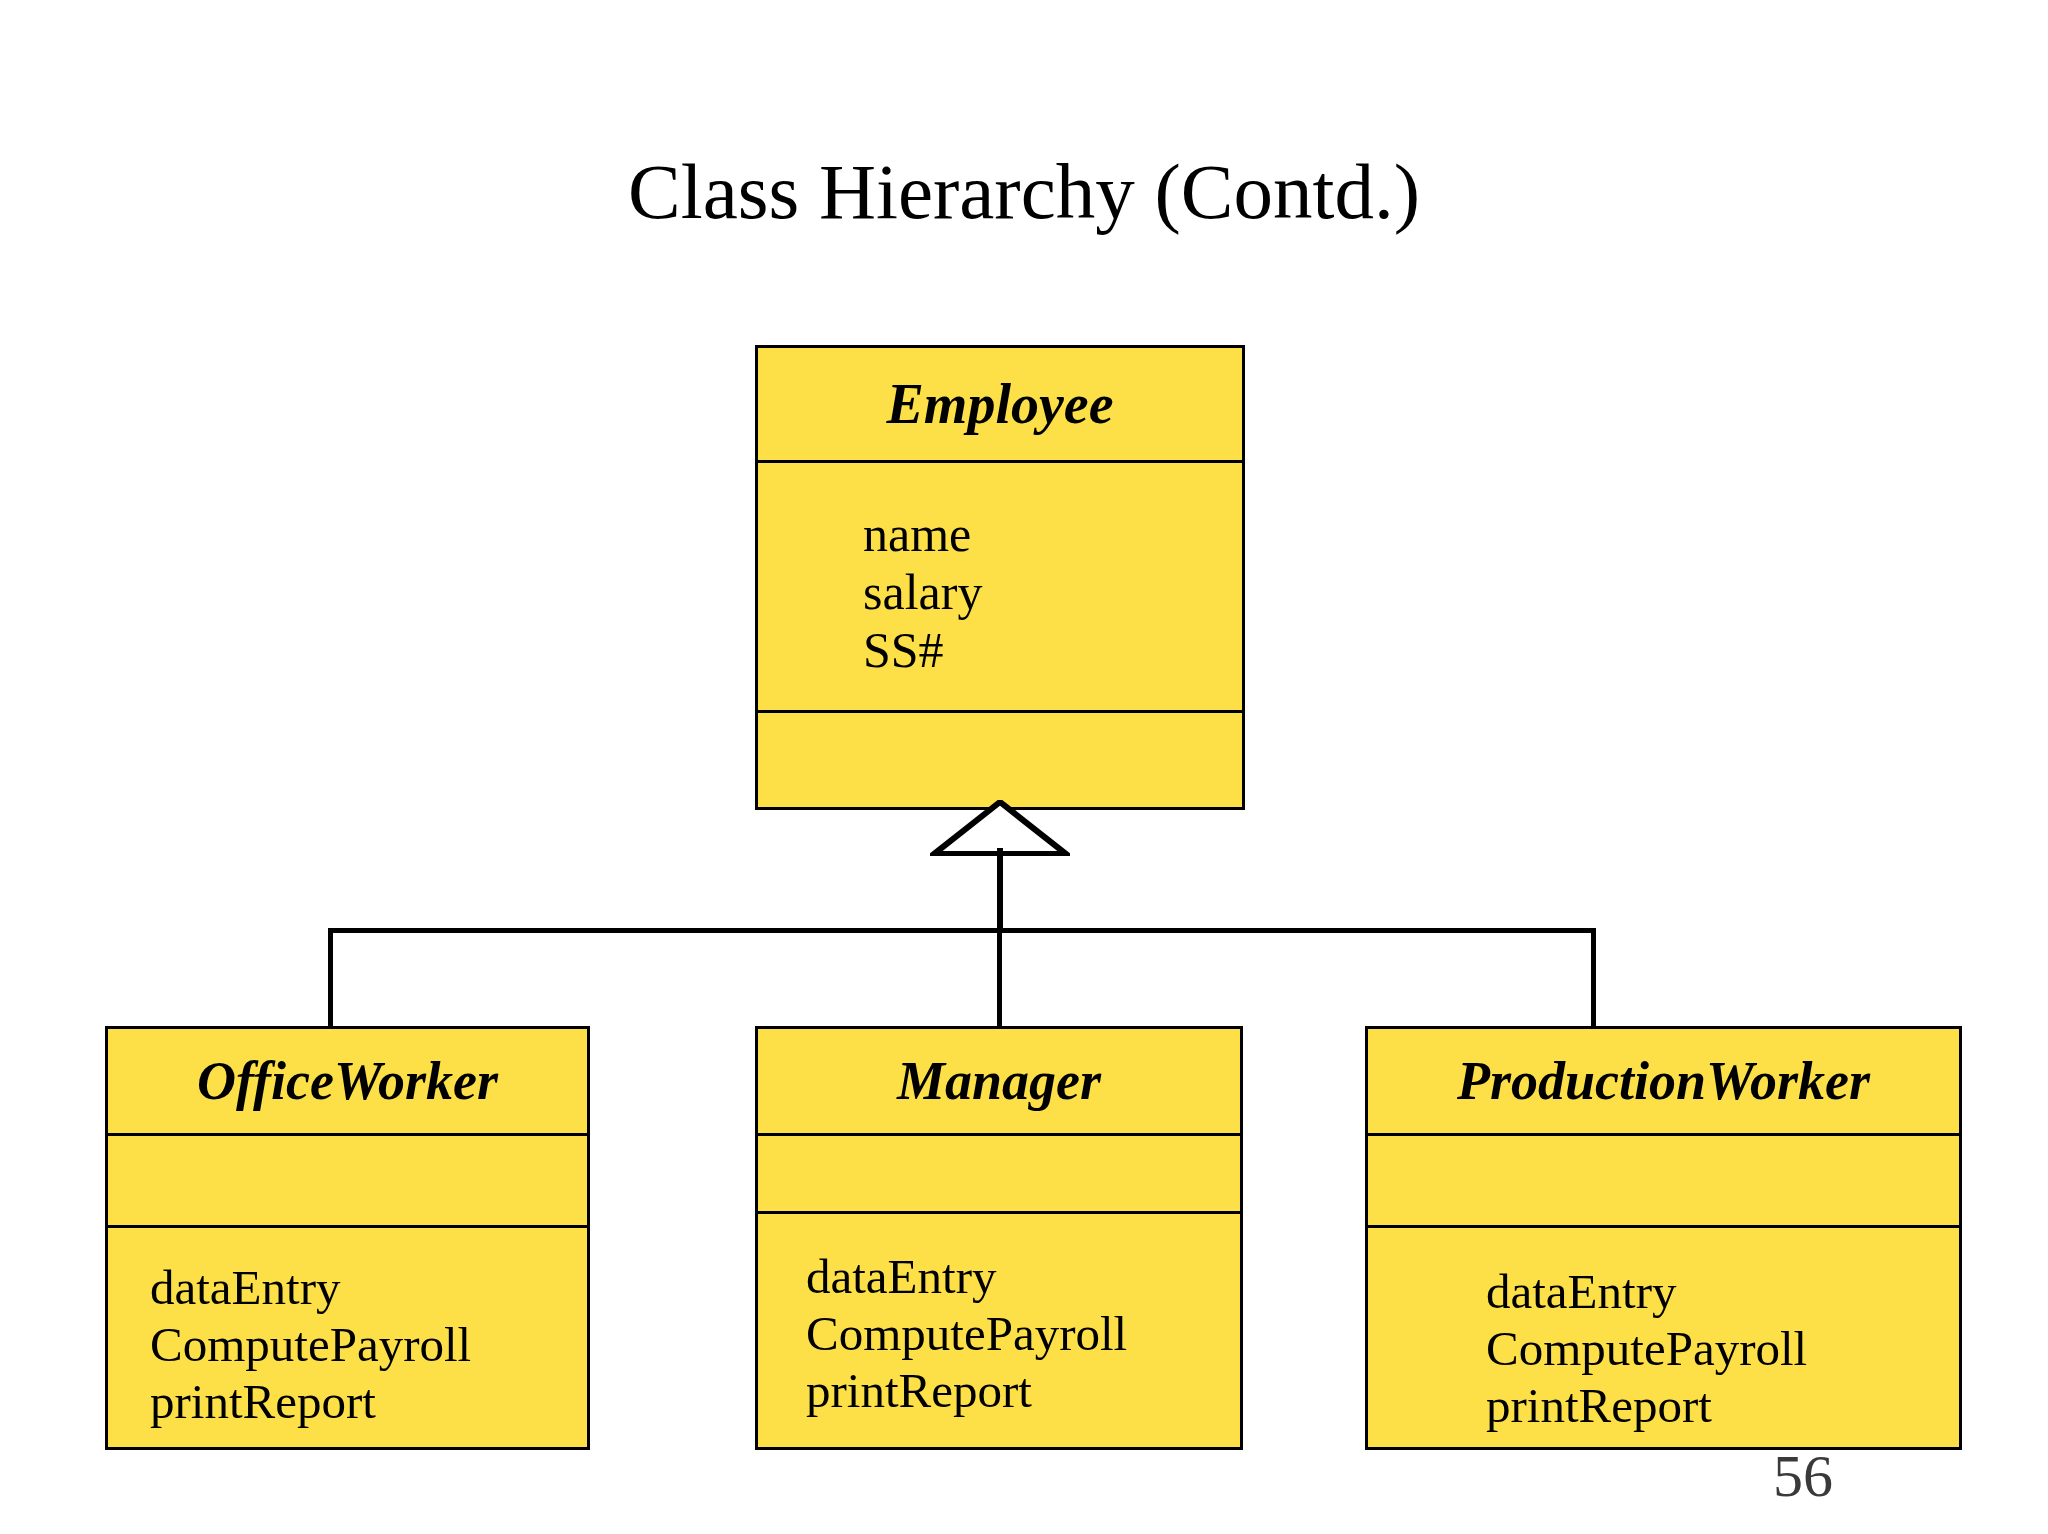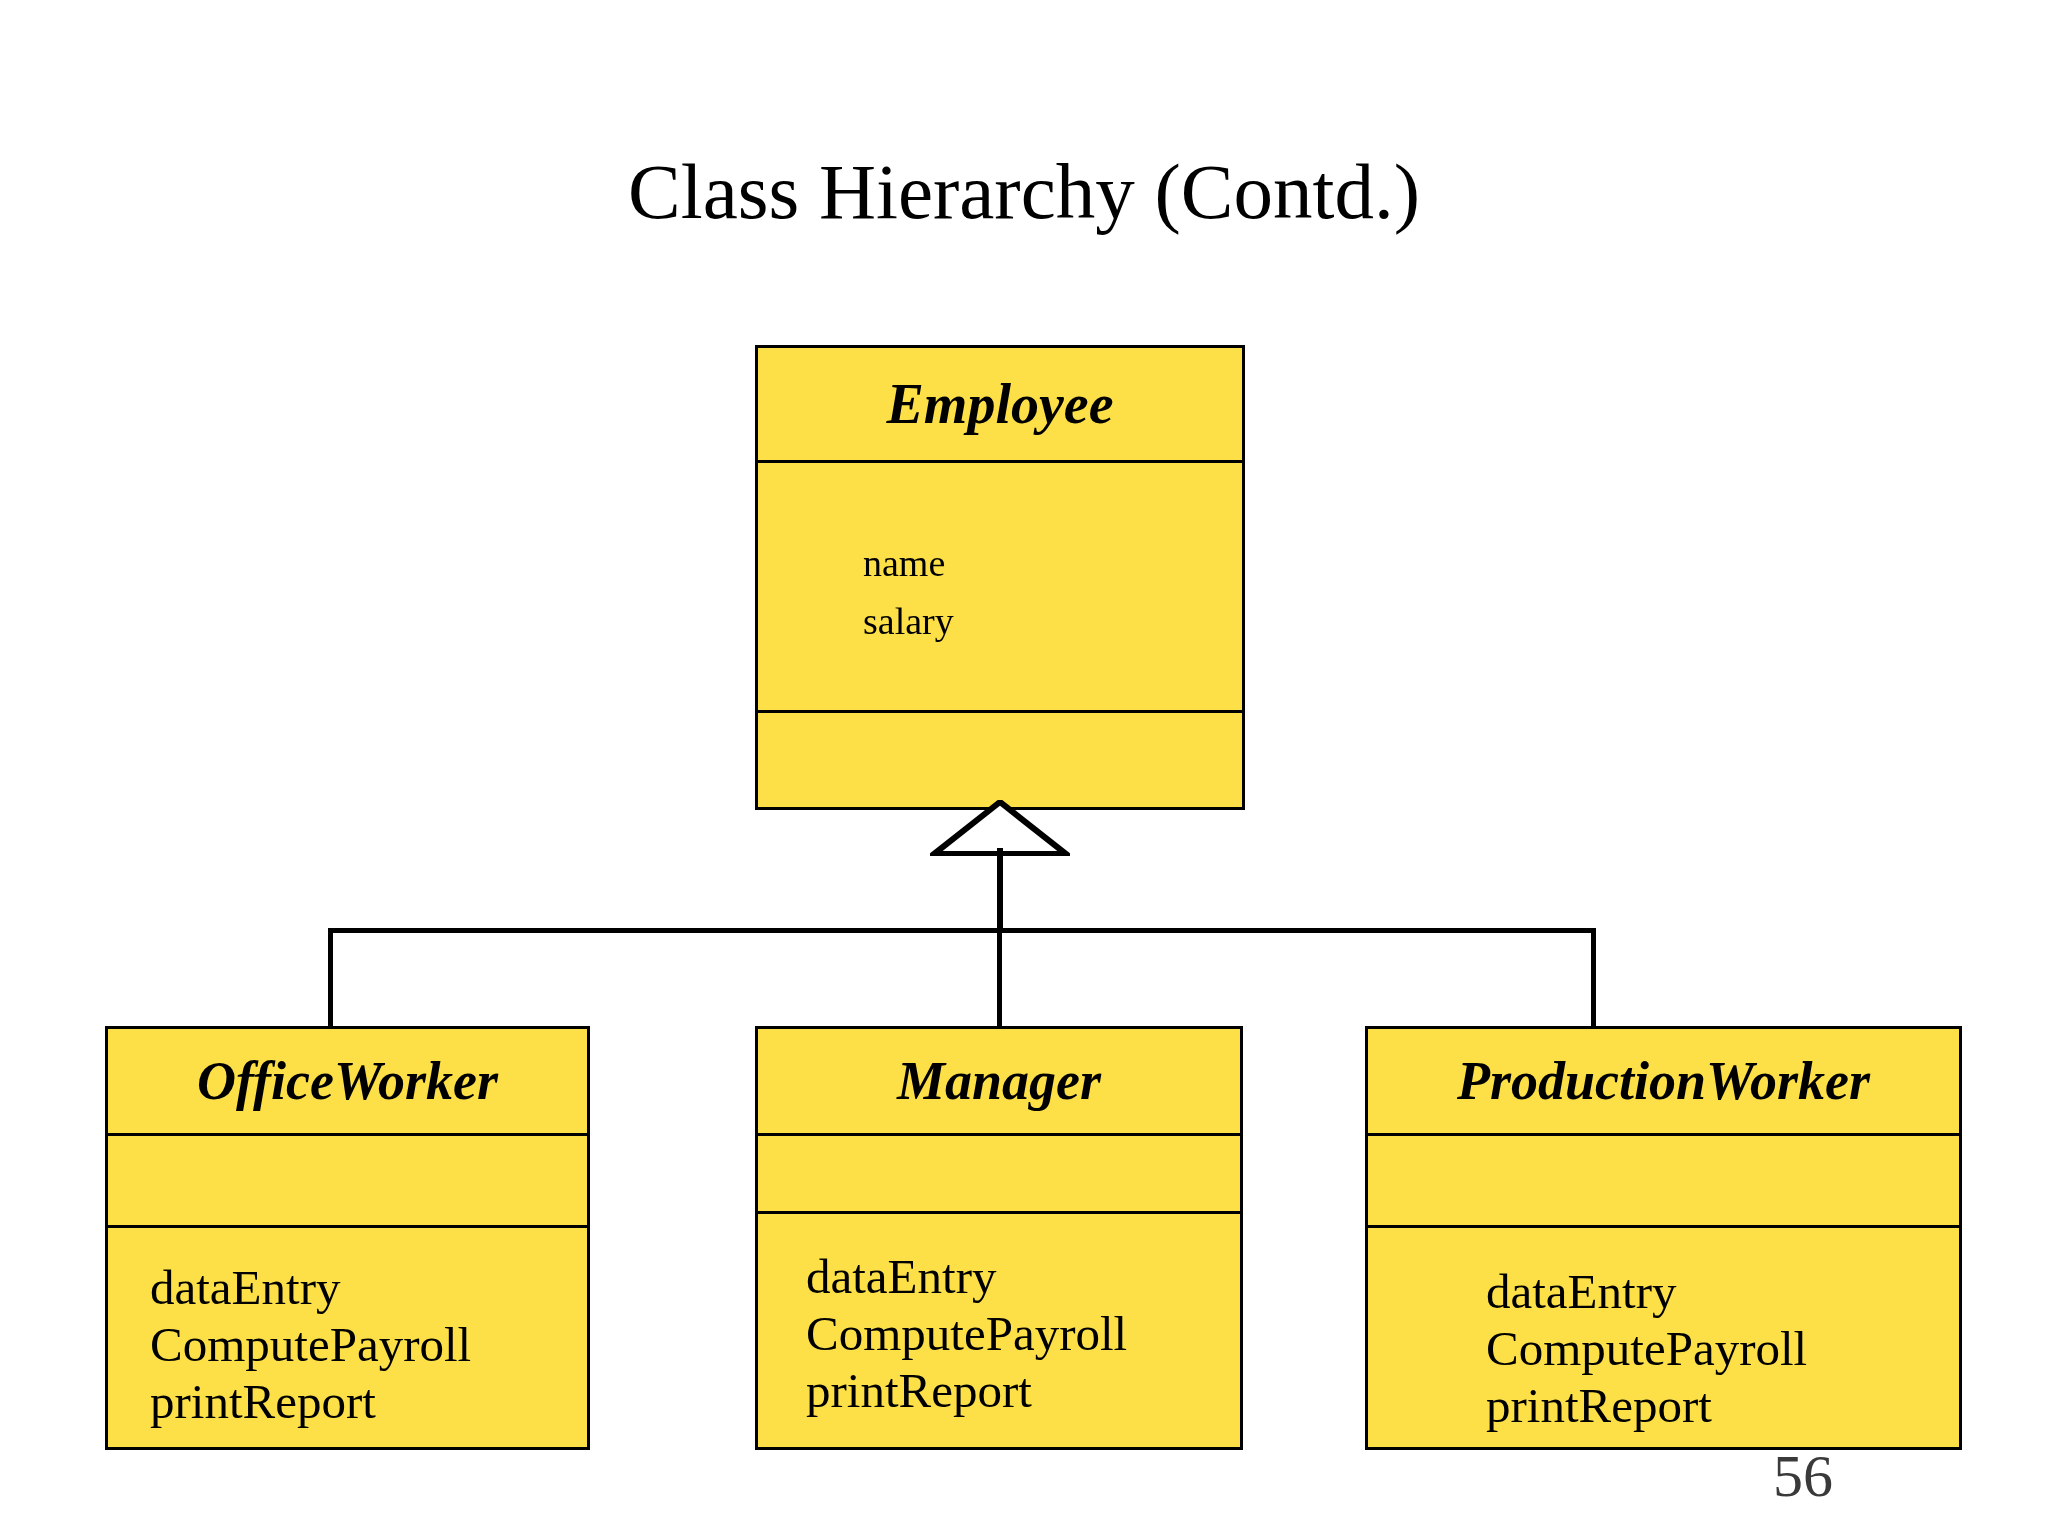--- a/index.html
+++ b/index.html
@@ -90,21 +90,21 @@
   #box-employee .uml-class-name {
     height: 112px;
     font-size: 56px;
   }
   #box-employee .uml-members {
     height: 250px;
     padding-left: 105px;
     padding-top: 10px;
   }
   #box-employee .uml-member {
-    font-size: 38px;
+    font-size: 50px;
     line-height: 58px;
   }
   #box-employee .uml-empty {
     flex: 1 1 auto;
   }
 
   
   .subclass .uml-class-name {
     height: 104px;
     font-size: 54px;
@@ -217,20 +217,21 @@
 
 <div id="slide">
 
   <div id="slide-title">Class Hierarchy (Contd.)</div>
 
   <div class="uml-class" id="box-employee">
     <div class="uml-compartment uml-class-name">Employee</div>
     <div class="uml-compartment uml-members">
       <div class="uml-member">name</div>
       <div class="uml-member">salary</div>
+      <div class="uml-member">SS#</div>
     </div>
     <div class="uml-compartment uml-empty"></div>
   </div>
 
   <div id="generalization-triangle">
     <svg viewBox="0 0 140 56" xmlns="http://www.w3.org/2000/svg">
       <polygon points="70,2 136,54 4,54" fill="#ffffff" stroke="#000000" stroke-width="6" stroke-linejoin="miter"></polygon>
     </svg>
   </div>
 

